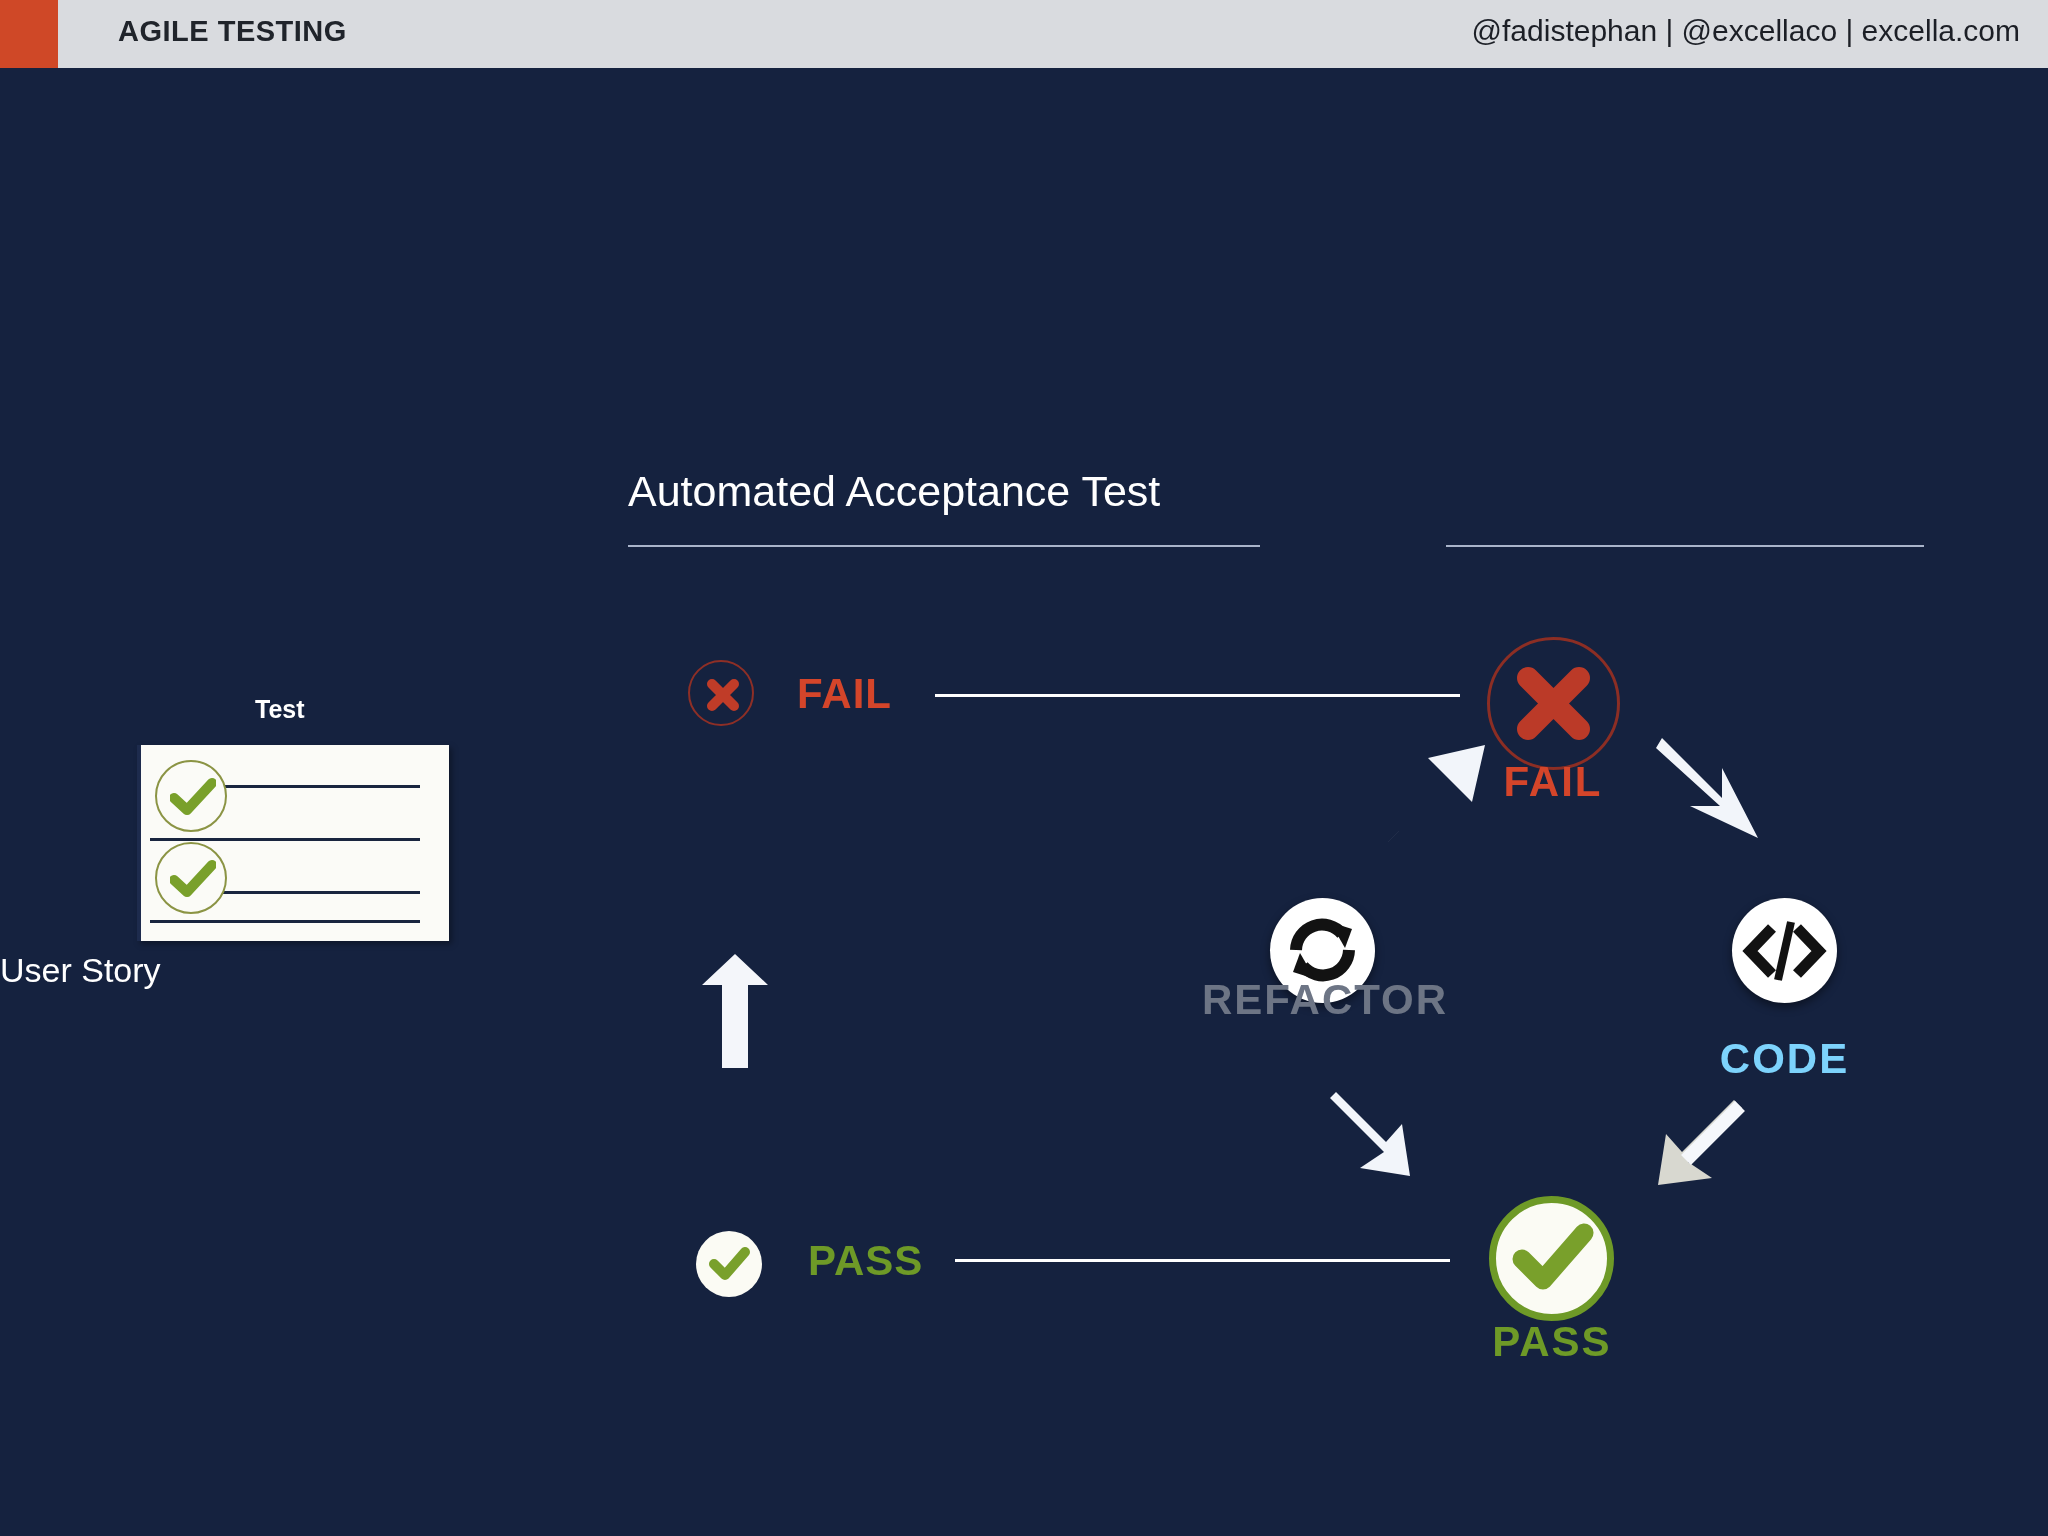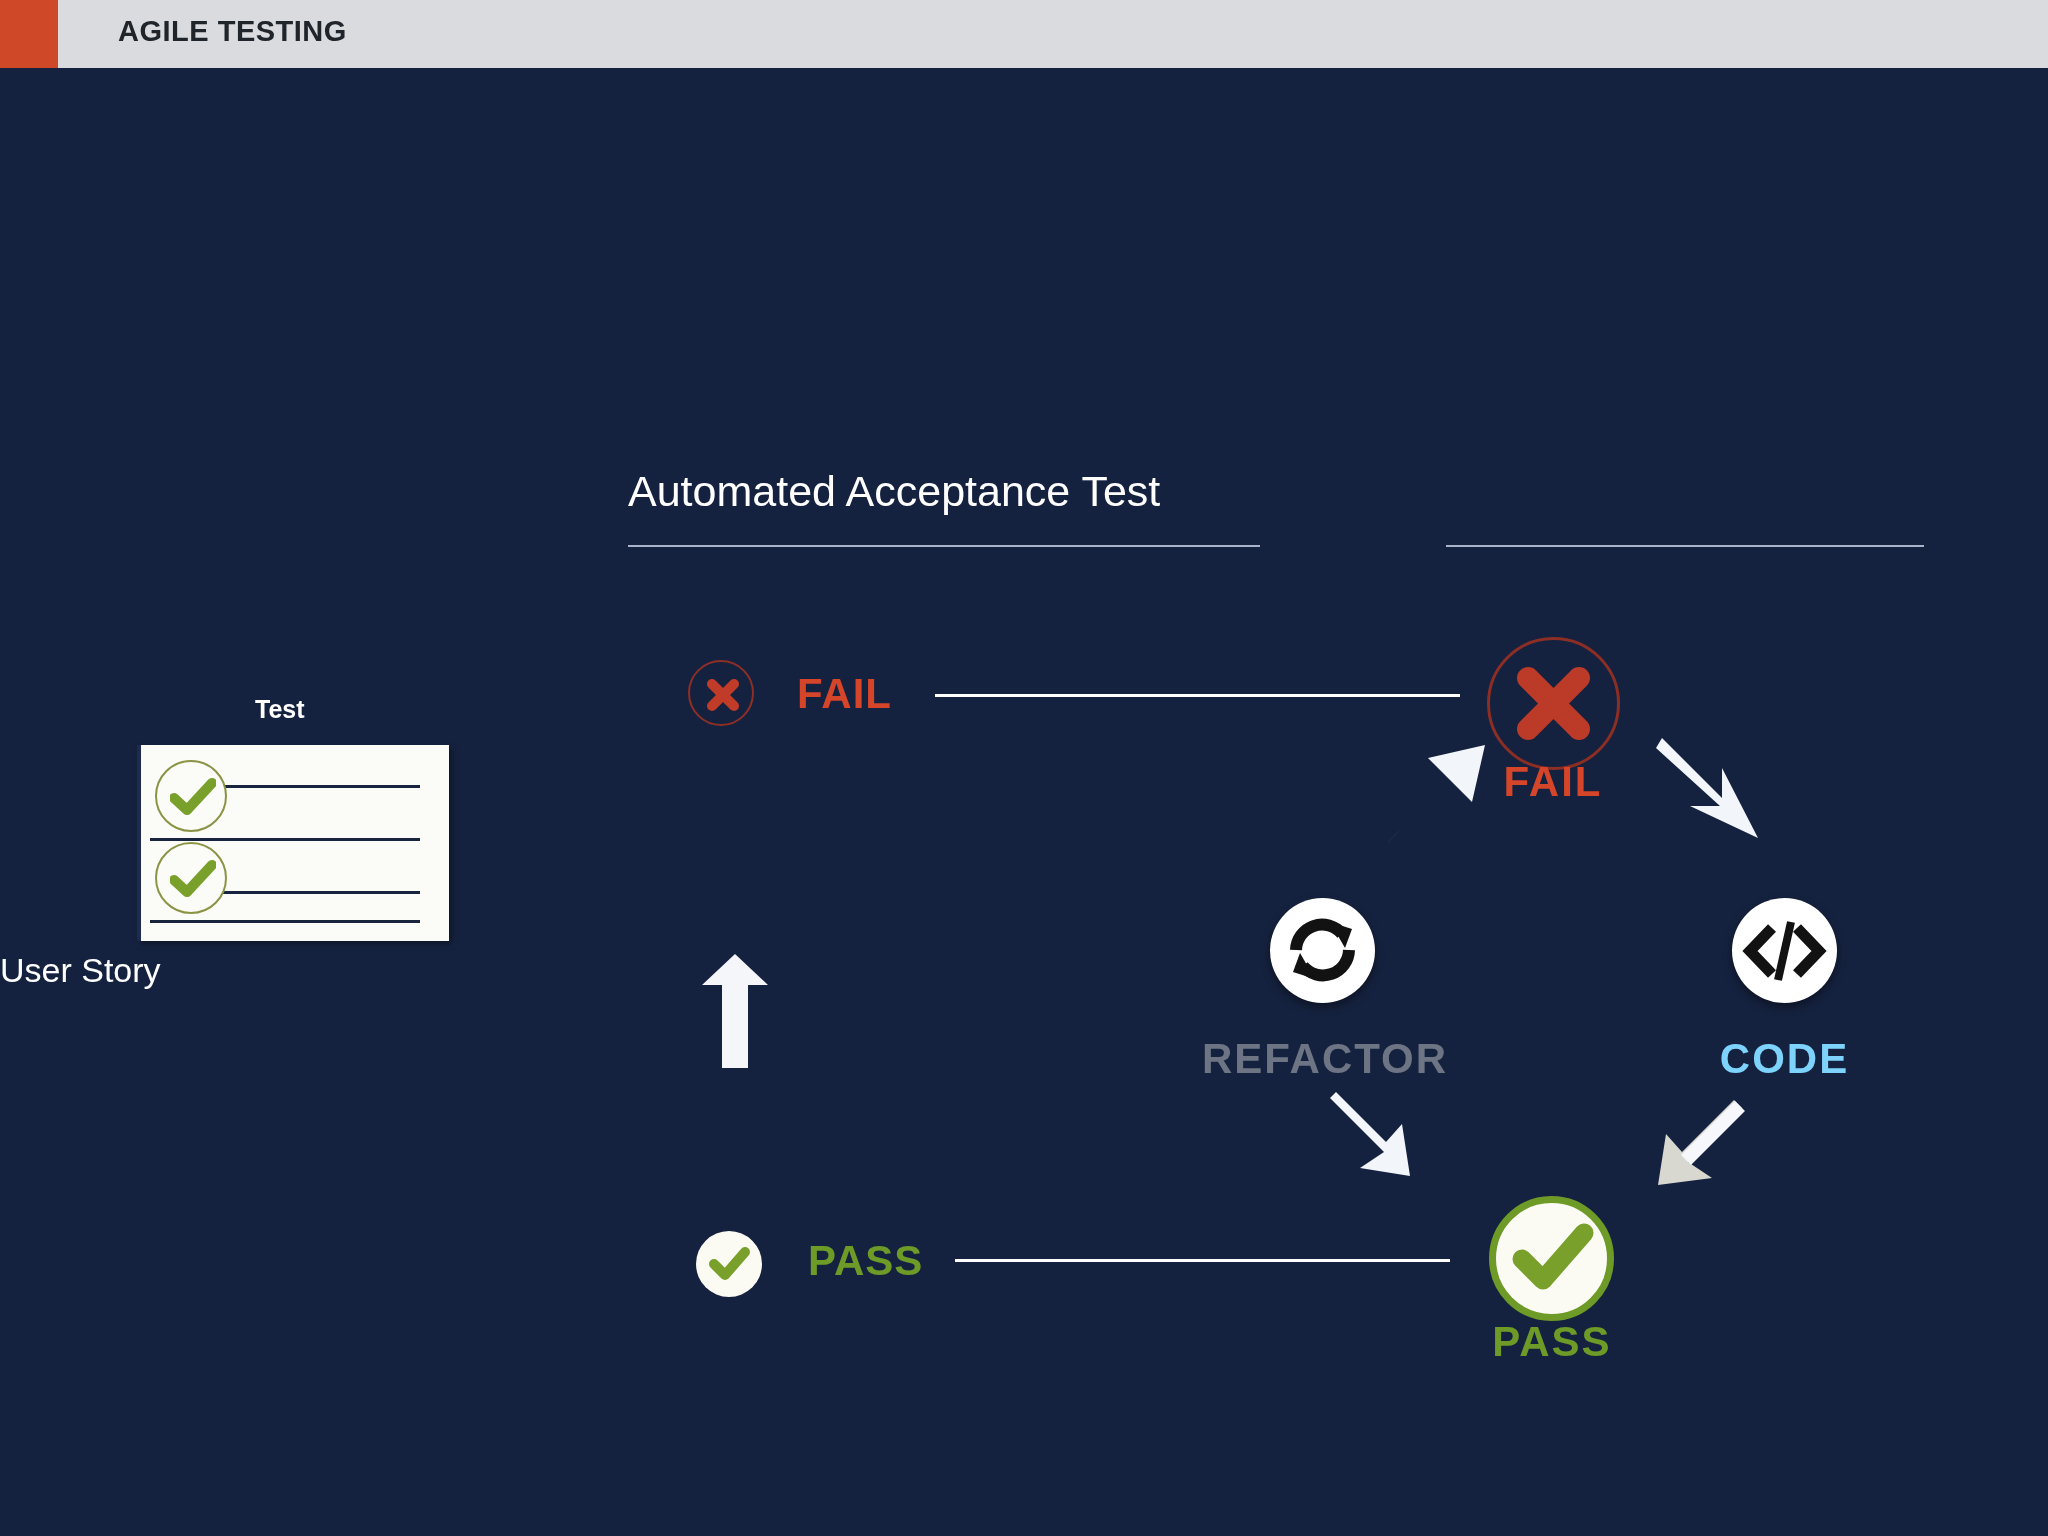--- a/index.html
+++ b/index.html
@@ -175,20 +175,21 @@
   .arrow-svg { position: absolute; }
 </style>
 </head>
 <body>
 
 <div id="slide" style="background: rgb(21, 34, 63);">
 
   <div class="header-bar" style="background: rgb(217, 219, 223);">
     <div class="header-accent" style="background: rgb(207, 72, 39);"></div>
     <div class="header-title">AGILE TESTING</div>
+    <div class="header-contact">@fadistephan | @excellaco | excella.com</div>
   </div>
 
   <div class="sec-head" style="left:628px; top:467px;">Automated Acceptance Test</div>
   <div class="sec-rule" style="left:628px; top:545px; width:632px;"></div>
 
   <div class="sec-rule" style="left:1446px; top:545px; width:478px;"></div>
 
   <div class="back-label">Test</div>
 
   <div class="story-card"></div>
@@ -257,21 +258,21 @@
   <div class="node-label" style="left:1432px; top:1318px; width:240px; color:#6e9a27;">PASS</div>
 
   <div class="node-circle white" style="left:1270px; top:898px; width:105px; height:105px;">
     <svg width="105" height="105" viewBox="0 0 105 105">
       <path d="M26 52 A26 26 0 0 1 72 36" stroke="#121212" stroke-width="12" fill="none" stroke-linecap="butt"></path>
       <path d="M79 52 A26 26 0 0 1 33 68" stroke="#121212" stroke-width="12" fill="none" stroke-linecap="butt"></path>
       <path d="M60 24 L82 31 L75 50 Z" fill="#121212"></path>
       <path d="M45 81 L23 74 L30 55 Z" fill="#121212"></path>
     </svg>
   </div>
-  <div class="node-label" style="left:1200px; top:1035px; width:250px; color:#6d7585;">REFACTOR</div>
+  <div class="node-label" style="left:1200px; top:976px; width:250px; color:#6d7585;">REFACTOR</div>
 
   <svg class="arrow-svg" style="left:1380px; top:730px;" width="120" height="120" viewBox="0 0 120 120">
     <path d="M8 112 L70 50 L48 28 L105 15 L92 72 L70 50 L20 100 Z" fill="#f2f5fa"></path>
   </svg>
 
   <svg class="arrow-svg" style="left:1650px; top:730px;" width="120" height="120" viewBox="0 0 120 120">
     <path d="M12 8 L72 68 L72 38 L108 108 L40 76 L70 76 L6 18 Z" fill="#f2f5fa"></path>
   </svg>
 
   <svg class="arrow-svg" style="left:1630px; top:1090px;" width="130" height="130" viewBox="0 0 130 130">

